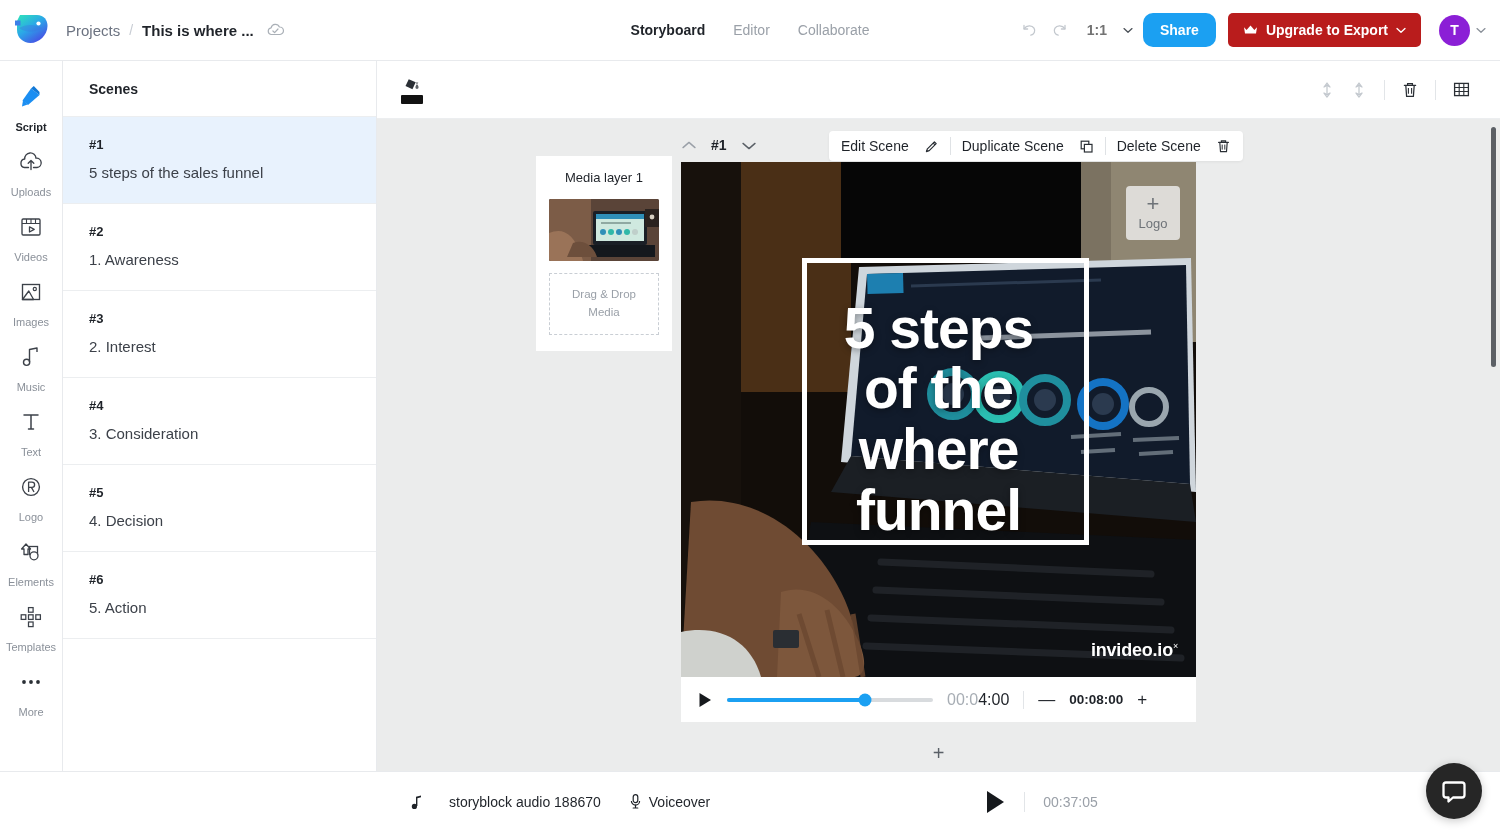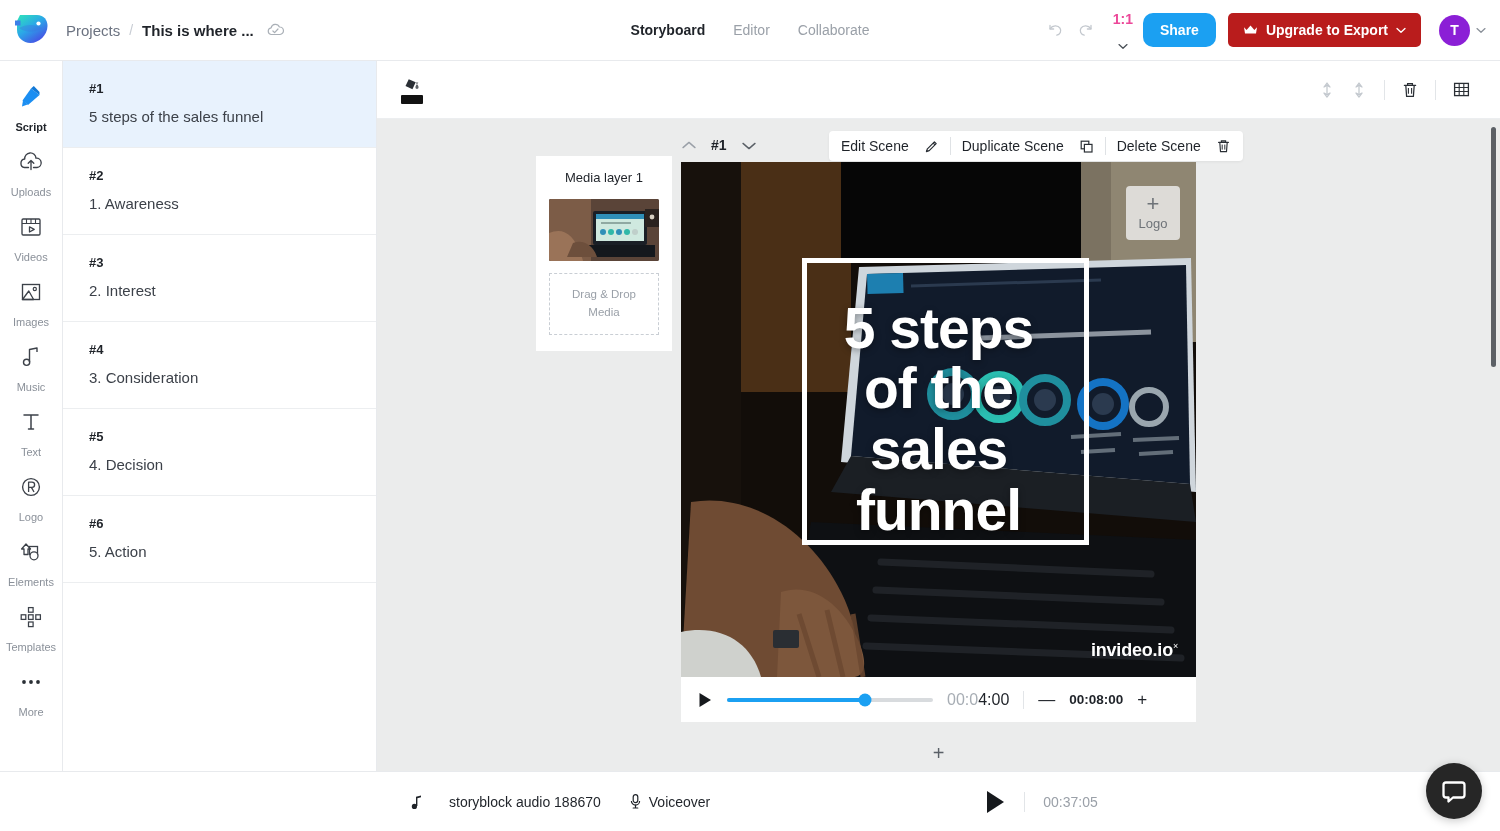--- a/index.html
+++ b/index.html
@@ -29,21 +29,21 @@
 
   .center-tabs {
     position: absolute; left: 50%; transform: translateX(-50%);
     display: flex; align-items: flex-end; gap: 28px; font-size: 14px;
   }
   .tab-item { color: #9aa0a8; cursor: pointer; }
   .tab-item.active { color: #1f2329; font-weight: bold; }
 
   .topright { margin-left: auto; display: flex; align-items: center; gap: 0; padding-right: 14px; }
   .icon-btn { width: 30px; height: 30px; display: flex; align-items: center; justify-content: center; cursor: pointer; }
-  .ratio-box { display: flex; align-items: center; gap: 16px; font-size: 14px; font-weight: bold; color: #ec4899; cursor: pointer; margin: 0 10px 0 12px; flex-direction: column; }
+  .ratio-box { display: flex; align-items: center; gap: 16px; font-size: 14px; font-weight: bold; color: #737373; cursor: pointer; margin: 0 10px 0 12px; }
   .btn-share {
     background: #1ba0f2; color: #fff; font-weight: bold; font-size: 14px;
     padding: 9px 17px; border-radius: 10px; cursor: pointer; border: none;
     font-family: "Liberation Sans", sans-serif;
   }
   .btn-upgrade {
     margin-left: 12px; background: #b91c1c; color: #fff; font-weight: bold; font-size: 14px;
     padding: 9px 15px; border-radius: 5px; cursor: pointer; border: none;
     display: flex; align-items: center; gap: 8px;
     font-family: "Liberation Sans", sans-serif;
@@ -414,20 +414,21 @@
             <circle cx="6" cy="6" r="1.9" fill="#2a2f35"></circle>
             <circle cx="13" cy="6" r="1.9" fill="#2a2f35"></circle>
             <circle cx="20" cy="6" r="1.9" fill="#2a2f35"></circle>
           </svg>
         </span>
         <span class="rail-label">More</span>
       </div>
     </div>
 
     <div class="scenes">
+      <div class="scenes-head">Scenes</div>
 
       <div class="scene-row selected">
         <div class="scene-num">#1</div>
         <div class="scene-text">5 steps of the sales funnel</div>
       </div>
       <div class="scene-row">
         <div class="scene-num">#2</div>
         <div class="scene-text">1. Awareness</div>
       </div>
       <div class="scene-row">
@@ -619,21 +620,21 @@
               <span class="plus">+</span>
               <span class="lbl">Logo</span>
             </div>
 
             <div class="title-frame">
               <div class="frame-gap"></div>
             </div>
             <div class="title-text">
               <div>5 steps</div>
               <div>of the</div>
-              <div>sales</div>
+              <div>where</div>
               <div>funnel</div>
             </div>
 
             <div class="watermark">
               <span>invideo.io</span><span class="wm-x">×</span>
             </div>
           </div>
 
           <div class="player">
             <span class="play-tri">

